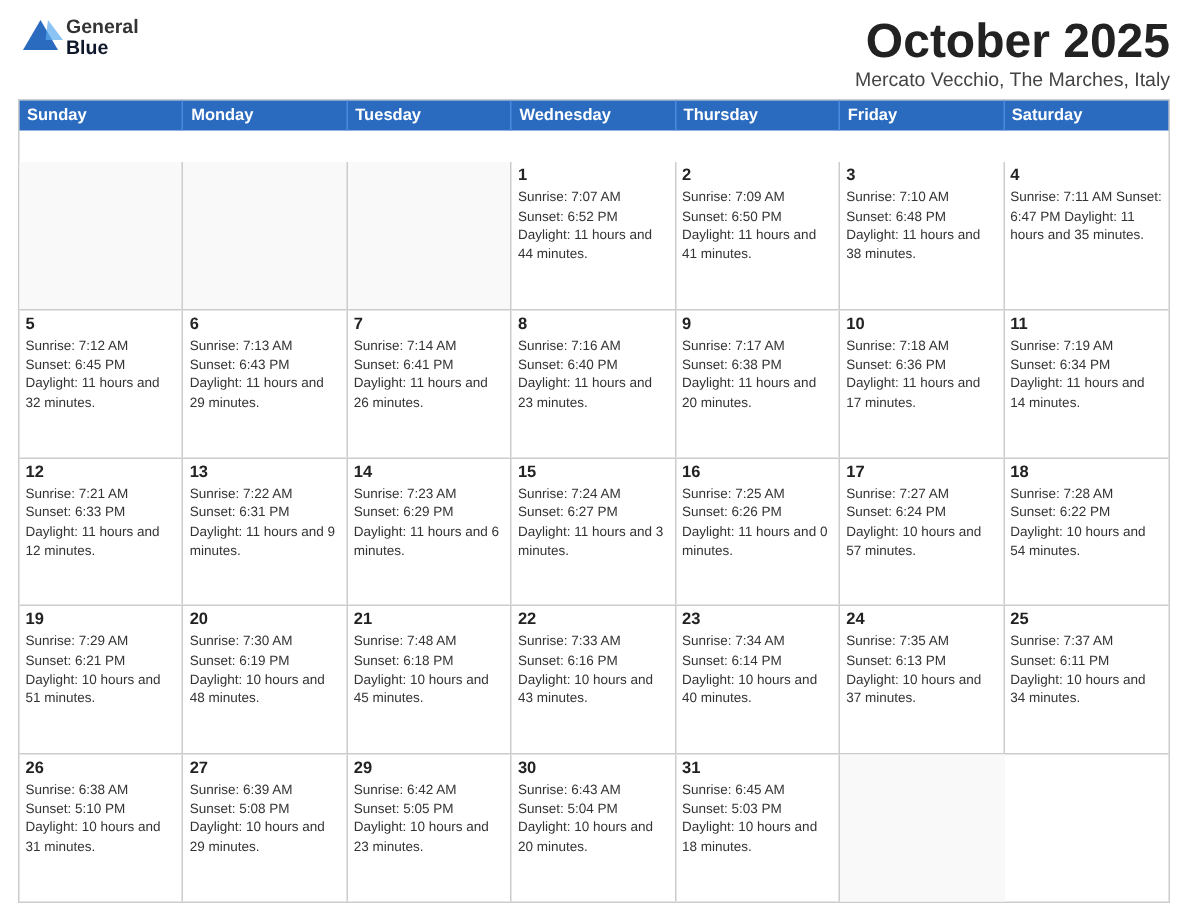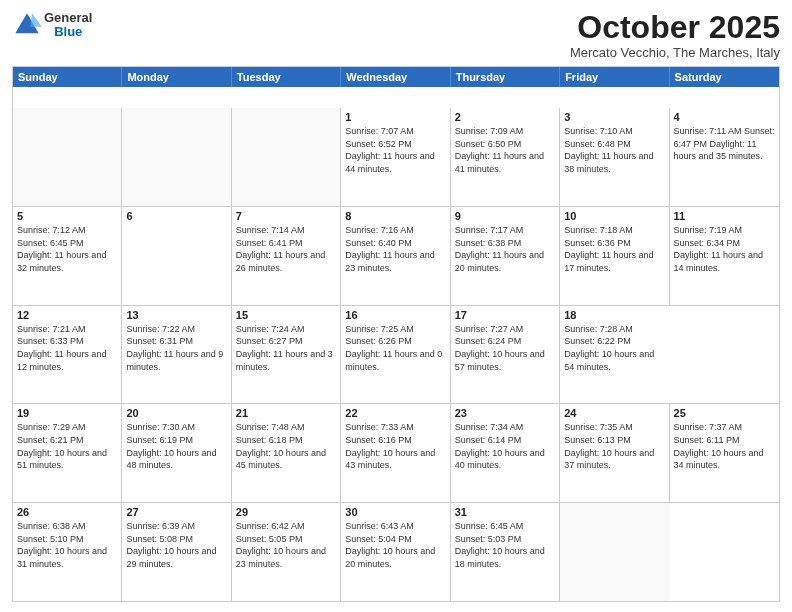--- a/index.html
+++ b/index.html
@@ -29,21 +29,21 @@
       gap: 0;
     }
     .logo-text {
       display: flex;
       flex-direction: column;
       font-size: 13px;
       font-weight: bold;
       line-height: 1.1;
     }
     .logo-general { color: #333; }
-    .logo-blue { color: #0369a1; text-align: center; }
+    .logo-blue { color: #0f172a; }
     .logo-icon {
       width: 30px;
       height: 30px;
       margin-right: 2px;
     }
     .title-block {
       text-align: right;
     }
     .month-title {
       font-size: 32px;
@@ -172,20 +172,23 @@
         </div>
         <div class="cal-row">
           <div class="cal-cell">
             <span class="day-num">5</span>
             <div class="cell-text">Sunrise: 7:12 AM
 Sunset: 6:45 PM
 Daylight: 11 hours and 32 minutes.</div>
           </div>
           <div class="cal-cell">
             <span class="day-num">6</span>
+            <div class="cell-text">Sunrise: 7:13 AM
+Sunset: 6:43 PM
+Daylight: 11 hours and 29 minutes.</div>
           </div>
           <div class="cal-cell">
             <span class="day-num">7</span>
             <div class="cell-text">Sunrise: 7:14 AM
 Sunset: 6:41 PM
 Daylight: 11 hours and 26 minutes.</div>
           </div>
           <div class="cal-cell">
             <span class="day-num">8</span>
             <div class="cell-text">Sunrise: 7:16 AM
@@ -216,20 +219,26 @@
             <span class="day-num">12</span>
             <div class="cell-text">Sunrise: 7:21 AM
 Sunset: 6:33 PM
 Daylight: 11 hours and 12 minutes.</div>
           </div>
           <div class="cal-cell">
             <span class="day-num">13</span>
             <div class="cell-text">Sunrise: 7:22 AM
 Sunset: 6:31 PM
 Daylight: 11 hours and 9 minutes.</div>
+          </div>
+          <div class="cal-cell">
+            <span class="day-num">14</span>
+            <div class="cell-text">Sunrise: 7:23 AM
+Sunset: 6:29 PM
+Daylight: 11 hours and 6 minutes.</div>
           </div>
           <div class="cal-cell">
             <span class="day-num">15</span>
             <div class="cell-text">Sunrise: 7:24 AM
 Sunset: 6:27 PM
 Daylight: 11 hours and 3 minutes.</div>
           </div>
           <div class="cal-cell">
             <span class="day-num">16</span>
             <div class="cell-text">Sunrise: 7:25 AM

